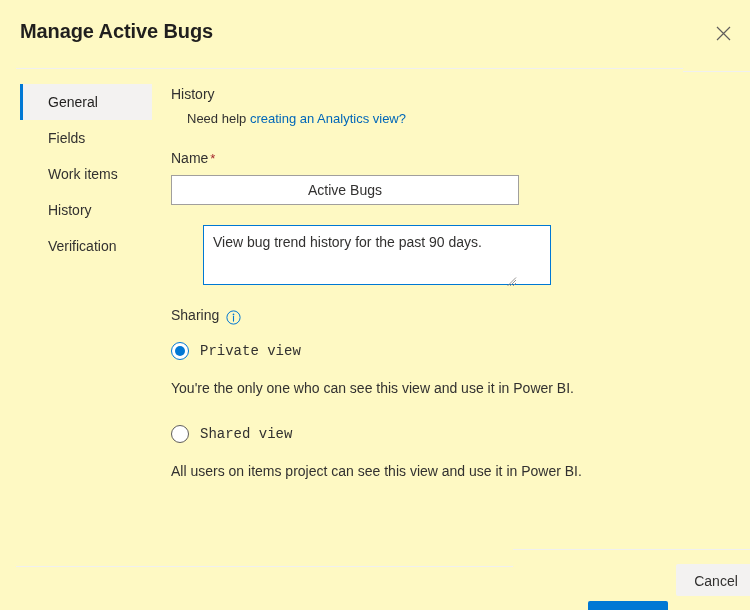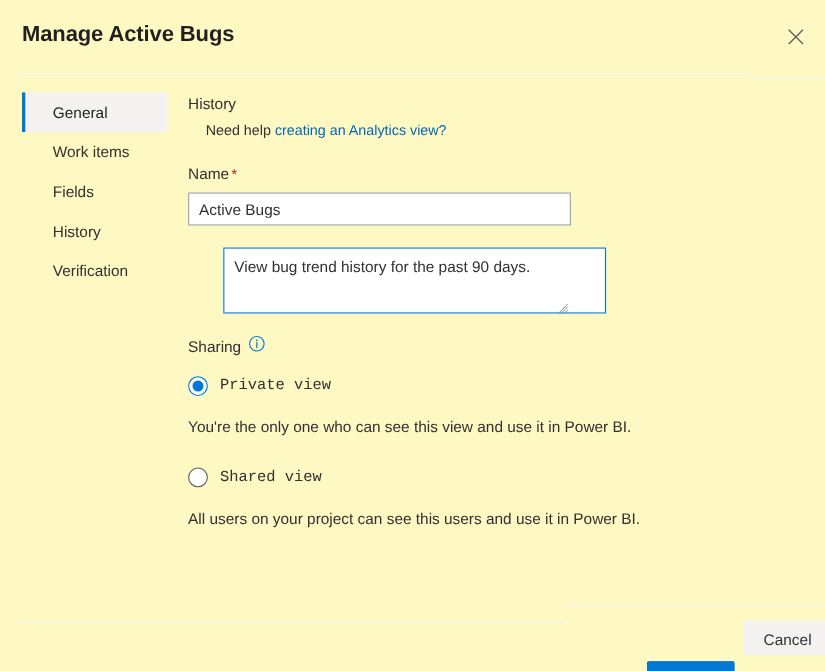--- a/index.html
+++ b/index.html
@@ -157,20 +157,21 @@
     height: 30px;
     border: 1px solid #a19f9d;
     background: #ffffff;
     font-family: "Liberation Sans", sans-serif;
     font-size: 14px;
     color: #323130;
     padding: 0 9px;
     outline: none;
     border-radius: 0;
     display: block;
+    text-align: center;
   }
 
   .field-block { margin-bottom: 20px; }
 
   .textarea-wrap {
     position: relative;
     width: 348px;
     height: 60px;
   }
   .text-area {
@@ -195,21 +196,21 @@
     right: 2px;
     bottom: 2px;
     width: 10px;
     height: 10px;
     pointer-events: none;
   }
 
   
   .sharing-header {
     display: flex;
-    align-items: flex-start;
+    align-items: flex-end;
     gap: 7px;
     margin-top: 16px;
     margin-bottom: 16px;
   }
   .sharing-label {
     font-size: 14px;
     color: #323130;
     line-height: 20px;
   }
   .info-icon {
@@ -332,24 +333,24 @@
   </div>
 
   <div class="divider-header-left"></div>
   <div class="divider-header-right"></div>
 
   <nav class="sidebar">
     <div class="sidebar-item selected">
       <span>General</span>
     </div>
     <div class="sidebar-item">
+      <span>Fields</span>
+    </div>
+    <div class="sidebar-item">
       <span>Work items</span>
-    </div>
-    <div class="sidebar-item">
-      <span>Fields</span>
     </div>
     <div class="sidebar-item">
       <span>History</span>
     </div>
     <div class="sidebar-item">
       <span>Verification</span>
     </div>
   </nav>
 
   <div class="content">
@@ -392,21 +393,21 @@
     <div class="radio-row">
       <span class="radio-outer checked"></span>
       <span class="radio-label">Private view</span>
     </div>
     <div class="radio-desc">You're the only one who can see this view and use it in Power BI.</div>
 
     <div class="radio-row">
       <span class="radio-outer"></span>
       <span class="radio-label">Shared view</span>
     </div>
-    <div class="radio-desc">All users on your project can see this users and use it in Power BI.</div>
+    <div class="radio-desc">All users on items project can see this view and use it in Power BI.</div>
 
   </div>
 
   <div class="divider-footer-right"></div>
   <div class="divider-footer-left"></div>
 
   <div class="footer-actions">
     <button class="btn btn-primary">Save</button>
     <button class="btn btn-secondary">Cancel</button>
   </div>

